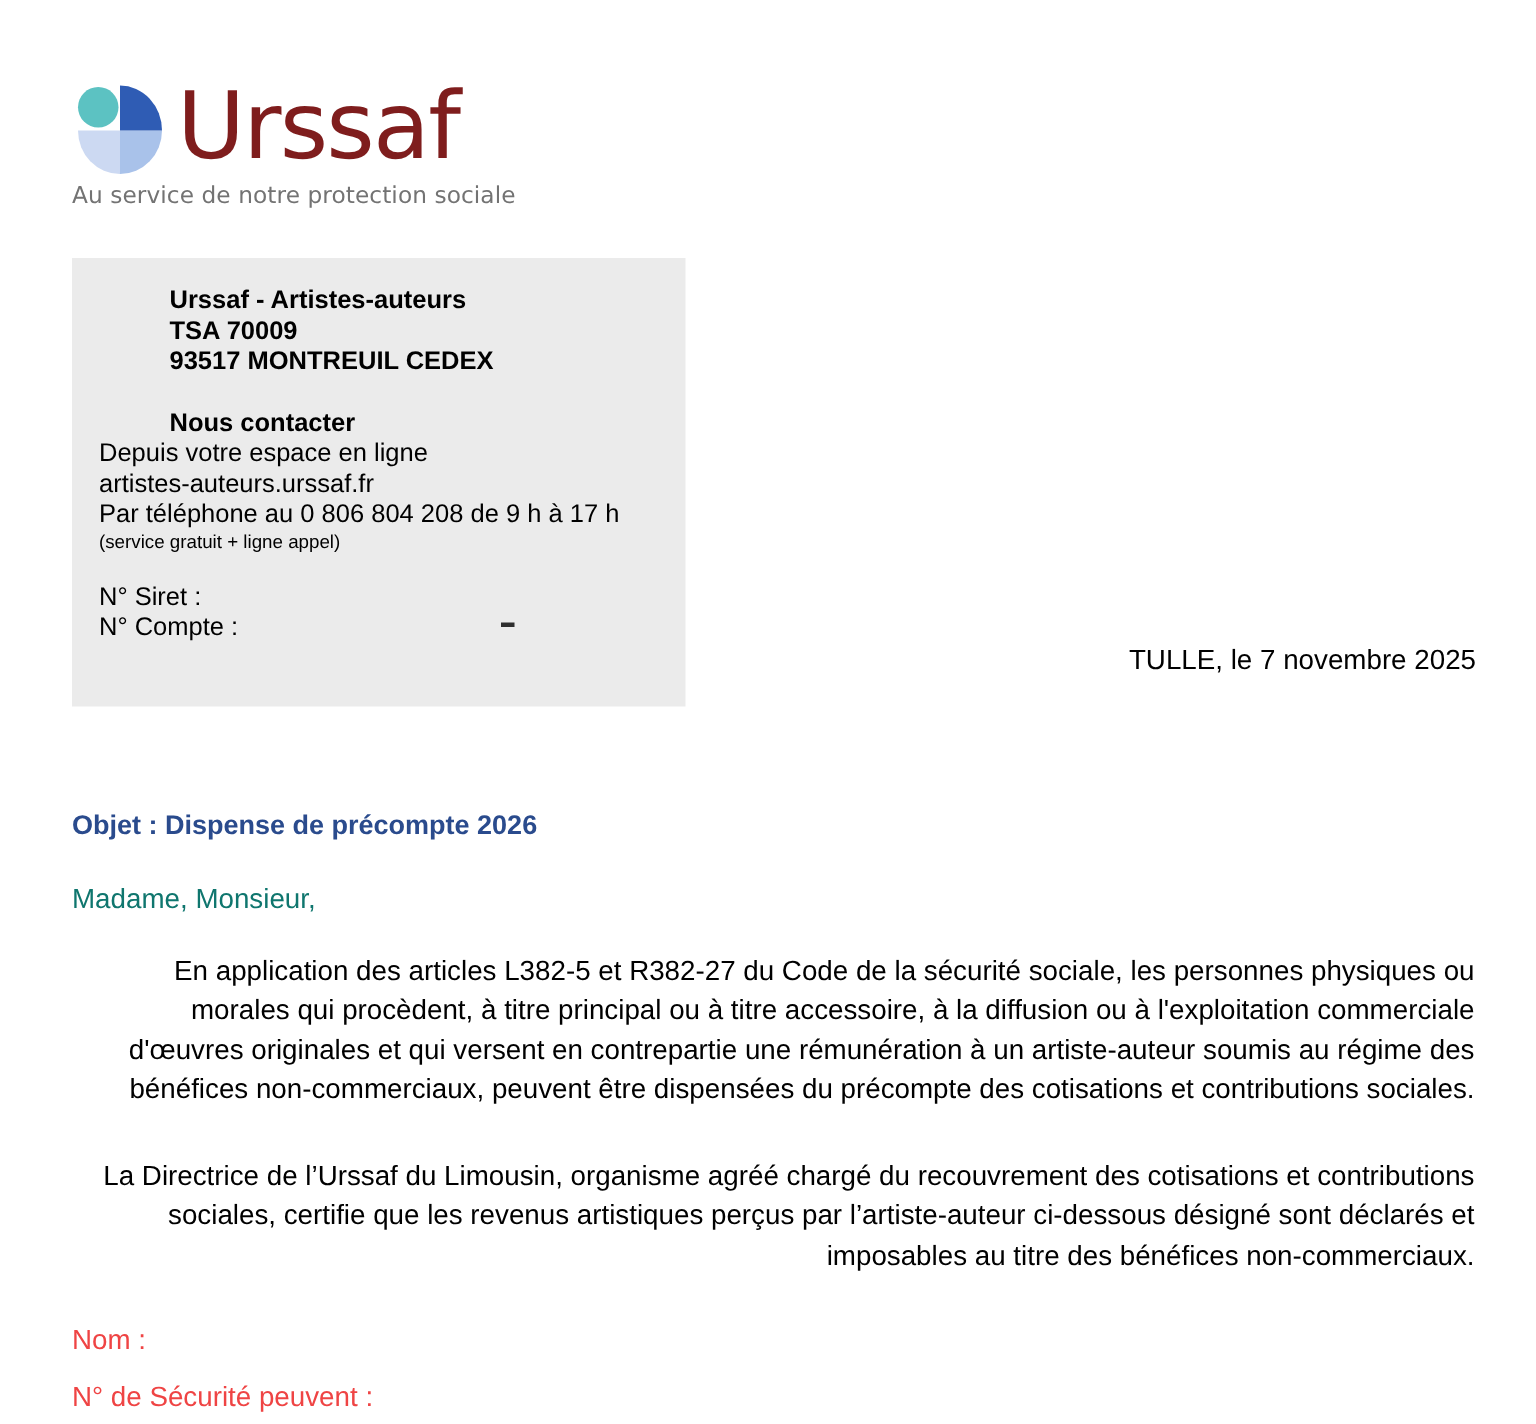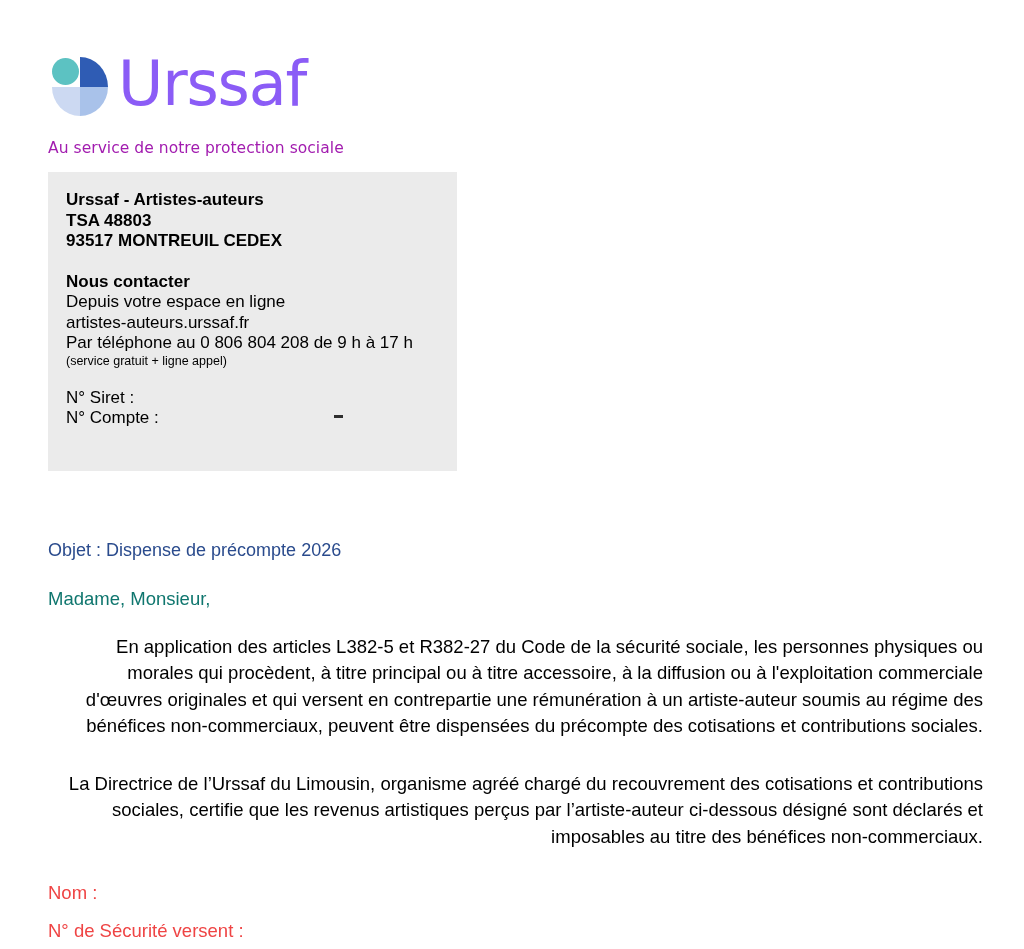--- a/index.html
+++ b/index.html
@@ -84,29 +84,29 @@
     height: 27px;
     background: #5cc2c2;
     border-radius: 50%;
   }
   .logo-word {
     font-family: "DejaVu Sans", "Liberation Sans", sans-serif;
     font-size: 62px;
     line-height: 62px;
     font-weight: 400;
     letter-spacing: -1.2px;
-    color: #8b5cf6;
+    color: #7f1d1d;
   }
   .logo-tagline {
-    margin-top: 18px;
+    margin-top: 0;
     font-family: "DejaVu Sans", "Liberation Sans", sans-serif;
     font-size: 15.5px;
     line-height: 20px;
     font-weight: 400;
-    color: #a21caf;
+    color: #737373;
     letter-spacing: 0.05px;
   }
 
   
   .info-panel {
     position: absolute;
     left: 48px;
     top: 172px;
     width: 409px;
     height: 299px;
@@ -114,20 +114,21 @@
     box-sizing: border-box;
     padding: 18px 16px 0 18px;
   }
   .ip-line {
     font-size: 17px;
     line-height: 20.5px;
     color: #000;
   }
   .ip-bold {
     font-weight: bold;
+    margin-left: 47px;
   }
   .ip-small {
     font-size: 12.5px;
     line-height: 15px;
   }
   .ip-gap {
     height: 20px;
   }
   .ip-gap-sm {
     height: 19px;
@@ -155,21 +156,21 @@
     white-space: nowrap;
   }
 
   
   .objet {
     position: absolute;
     left: 48px;
     top: 538px;
     font-size: 18px;
     line-height: 24px;
-    font-weight: normal;
+    font-weight: bold;
     color: #2a4b8d;
   }
   .salutation {
     position: absolute;
     left: 48px;
     top: 587px;
     font-size: 18.5px;
     line-height: 24px;
     color: #0f766e;
   }
@@ -209,46 +210,47 @@
         <div class="mark-tl"></div>
       </div>
       <div class="logo-word">Urssaf</div>
     </div>
     <div class="logo-tagline">Au service de notre protection sociale</div>
   </div>
 
   <div class="info-panel">
 
     <div class="ip-line ip-bold">Urssaf - Artistes-auteurs</div>
-    <div class="ip-line ip-bold">TSA 48803</div>
+    <div class="ip-line ip-bold">TSA 70009</div>
     <div class="ip-line ip-bold">93517 MONTREUIL CEDEX</div>
 
     <div class="ip-gap"></div>
 
     <div class="ip-line ip-bold">Nous contacter</div>
     <div class="ip-line">Depuis votre espace en ligne</div>
     <div class="ip-line">artistes-auteurs.urssaf.fr</div>
     <div class="ip-line">Par téléphone au 0 806 804 208 de 9 h à 17 h</div>
     <div class="ip-line ip-small">(service gratuit + ligne appel)</div>
 
     <div class="ip-gap-sm"></div>
 
     <div class="ip-line">N° Siret :</div>
     <div class="ip-line ref-row">
       <span>N° Compte :</span>
       <span class="redaction-mark"></span>
     </div>
   </div>
 
+  <div class="date-line">TULLE, le 7 novembre 2025</div>
 
   <div class="objet">Objet : Dispense de précompte 2026</div>
 
   <div class="salutation">Madame, Monsieur,</div>
 
   <div class="para para-1">En application des articles L382-5 et R382-27 du Code de la sécurité sociale, les personnes physiques ou morales qui procèdent, à titre principal ou à titre accessoire, à la diffusion ou à l'exploitation commerciale d'œuvres originales et qui versent en contrepartie une rémunération à un artiste-auteur soumis au régime des bénéfices non-commerciaux, peuvent être dispensées du précompte des cotisations et contributions sociales.</div>
 
   <div class="para para-2">La Directrice de l’Urssaf du Limousin, organisme agréé chargé du recouvrement des cotisations et contributions sociales, certifie que les revenus artistiques perçus par l’artiste-auteur ci-dessous désigné sont déclarés et imposables au titre des bénéfices non-commerciaux.</div>
 
   <div class="field-line field-nom">Nom :</div>
 
-  <div class="field-line field-ssn">N° de Sécurité versent :</div>
+  <div class="field-line field-ssn">N° de Sécurité peuvent :</div>
 
 </div>
 
 </body></html>

